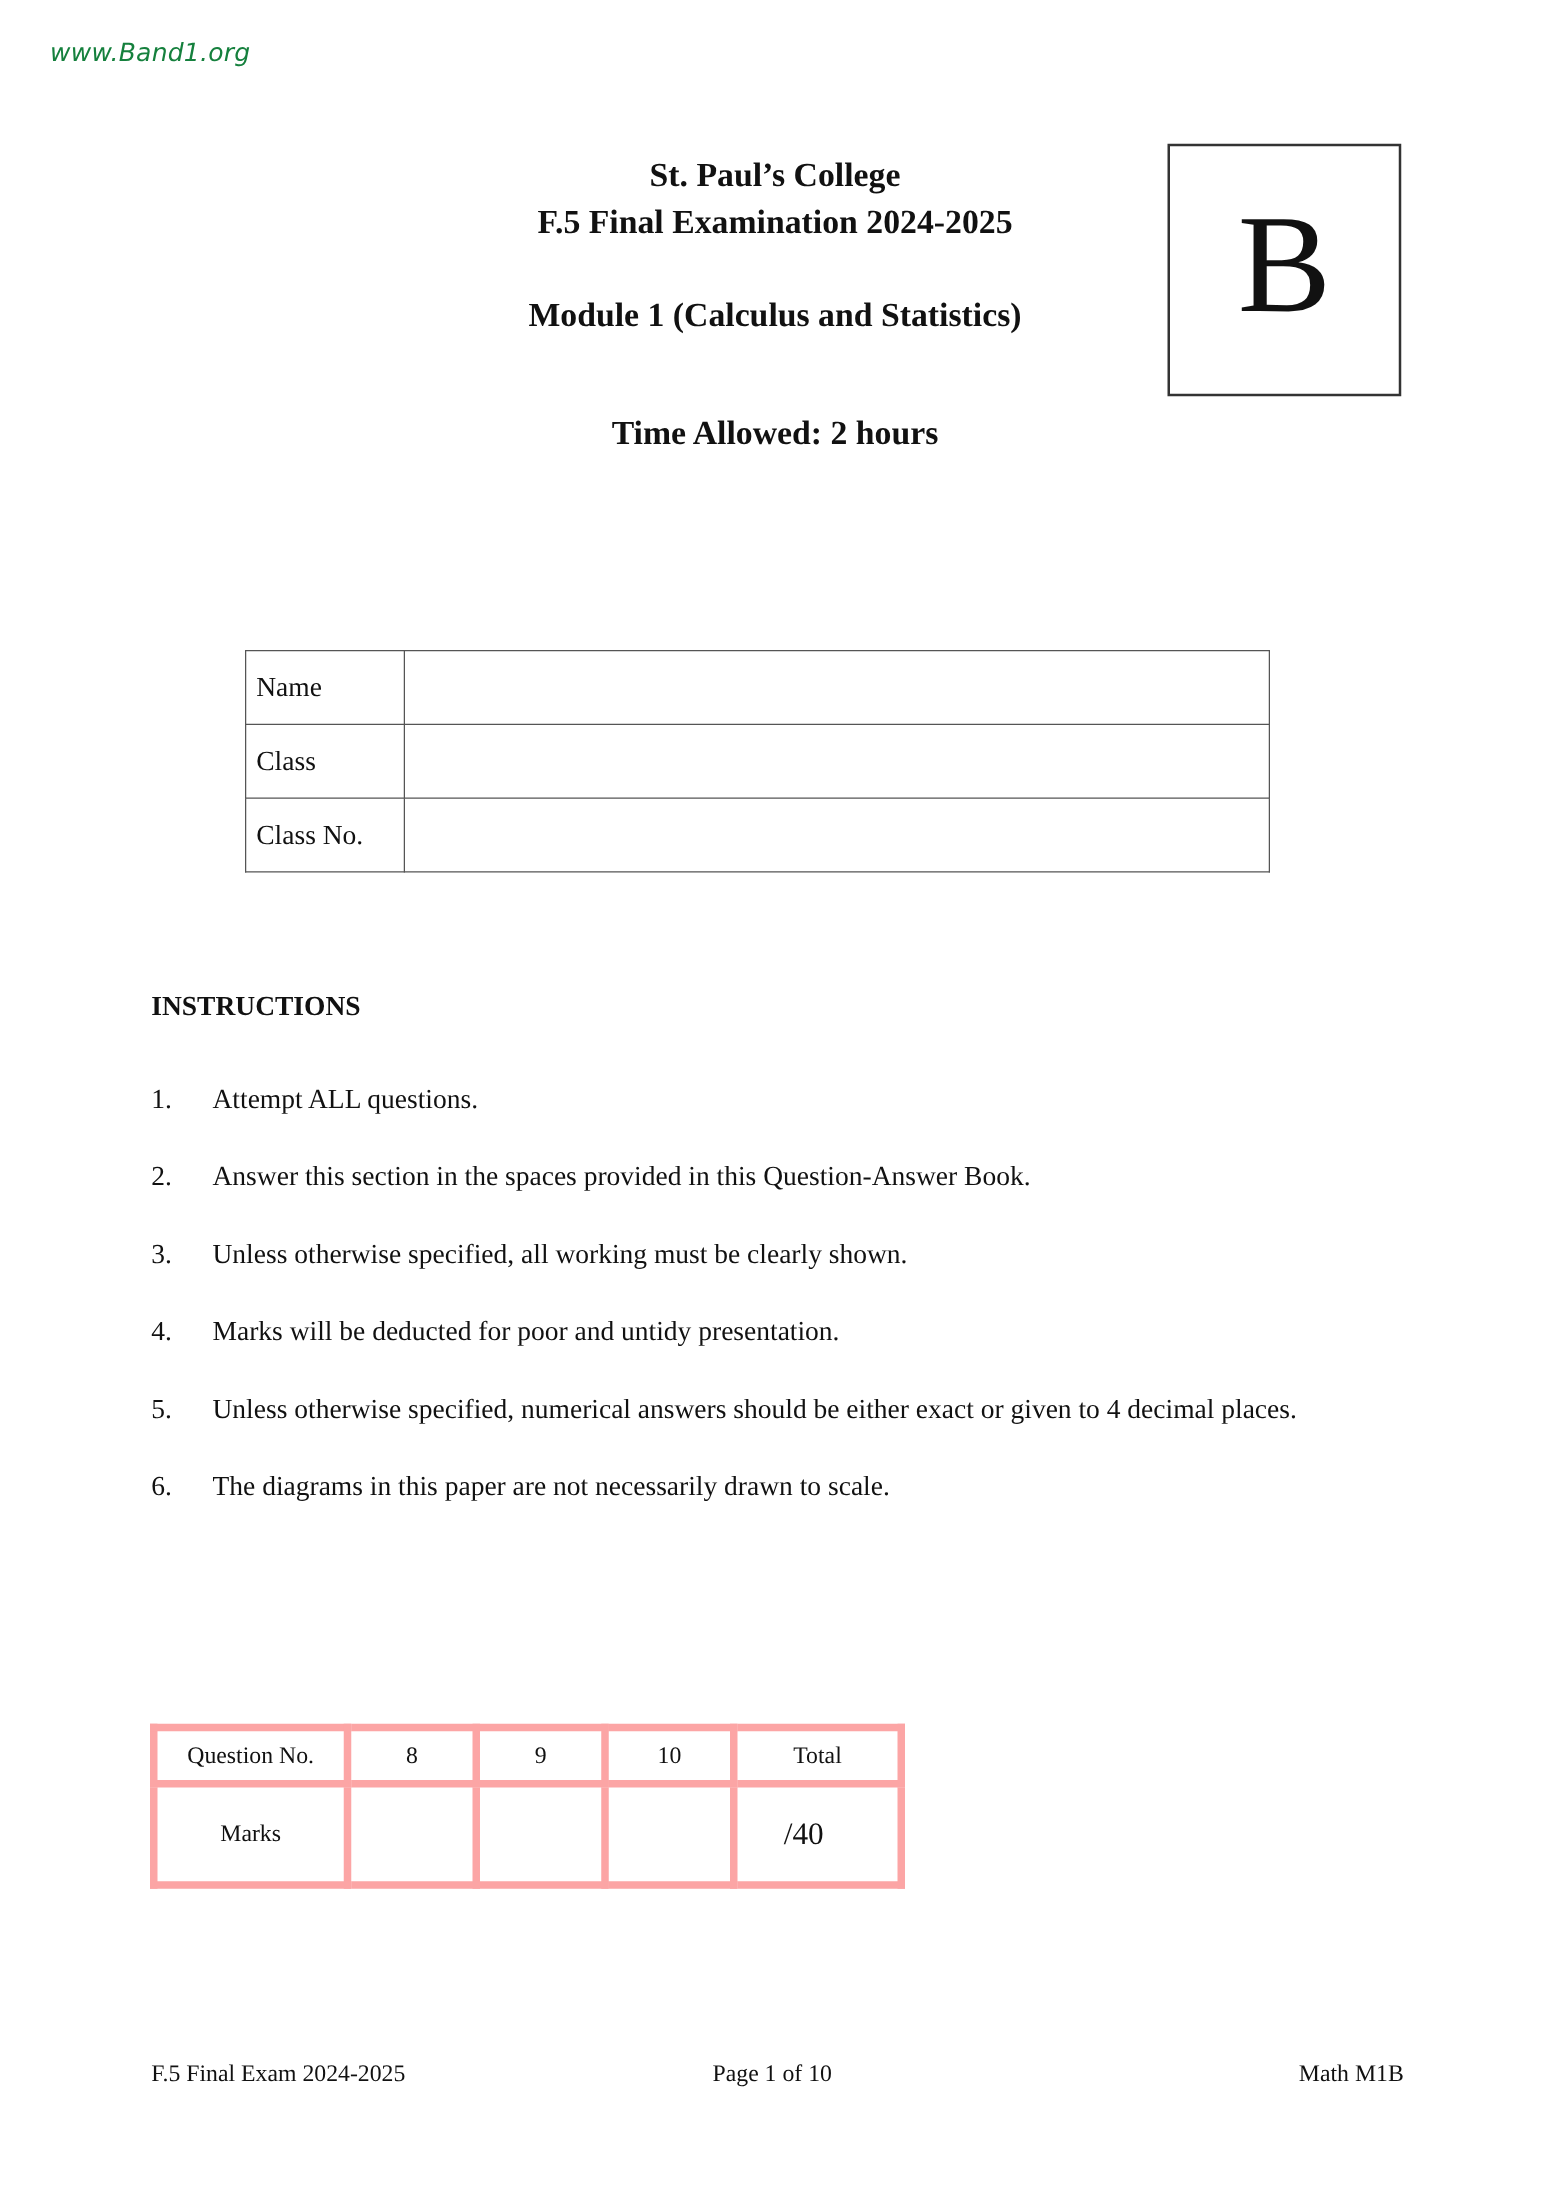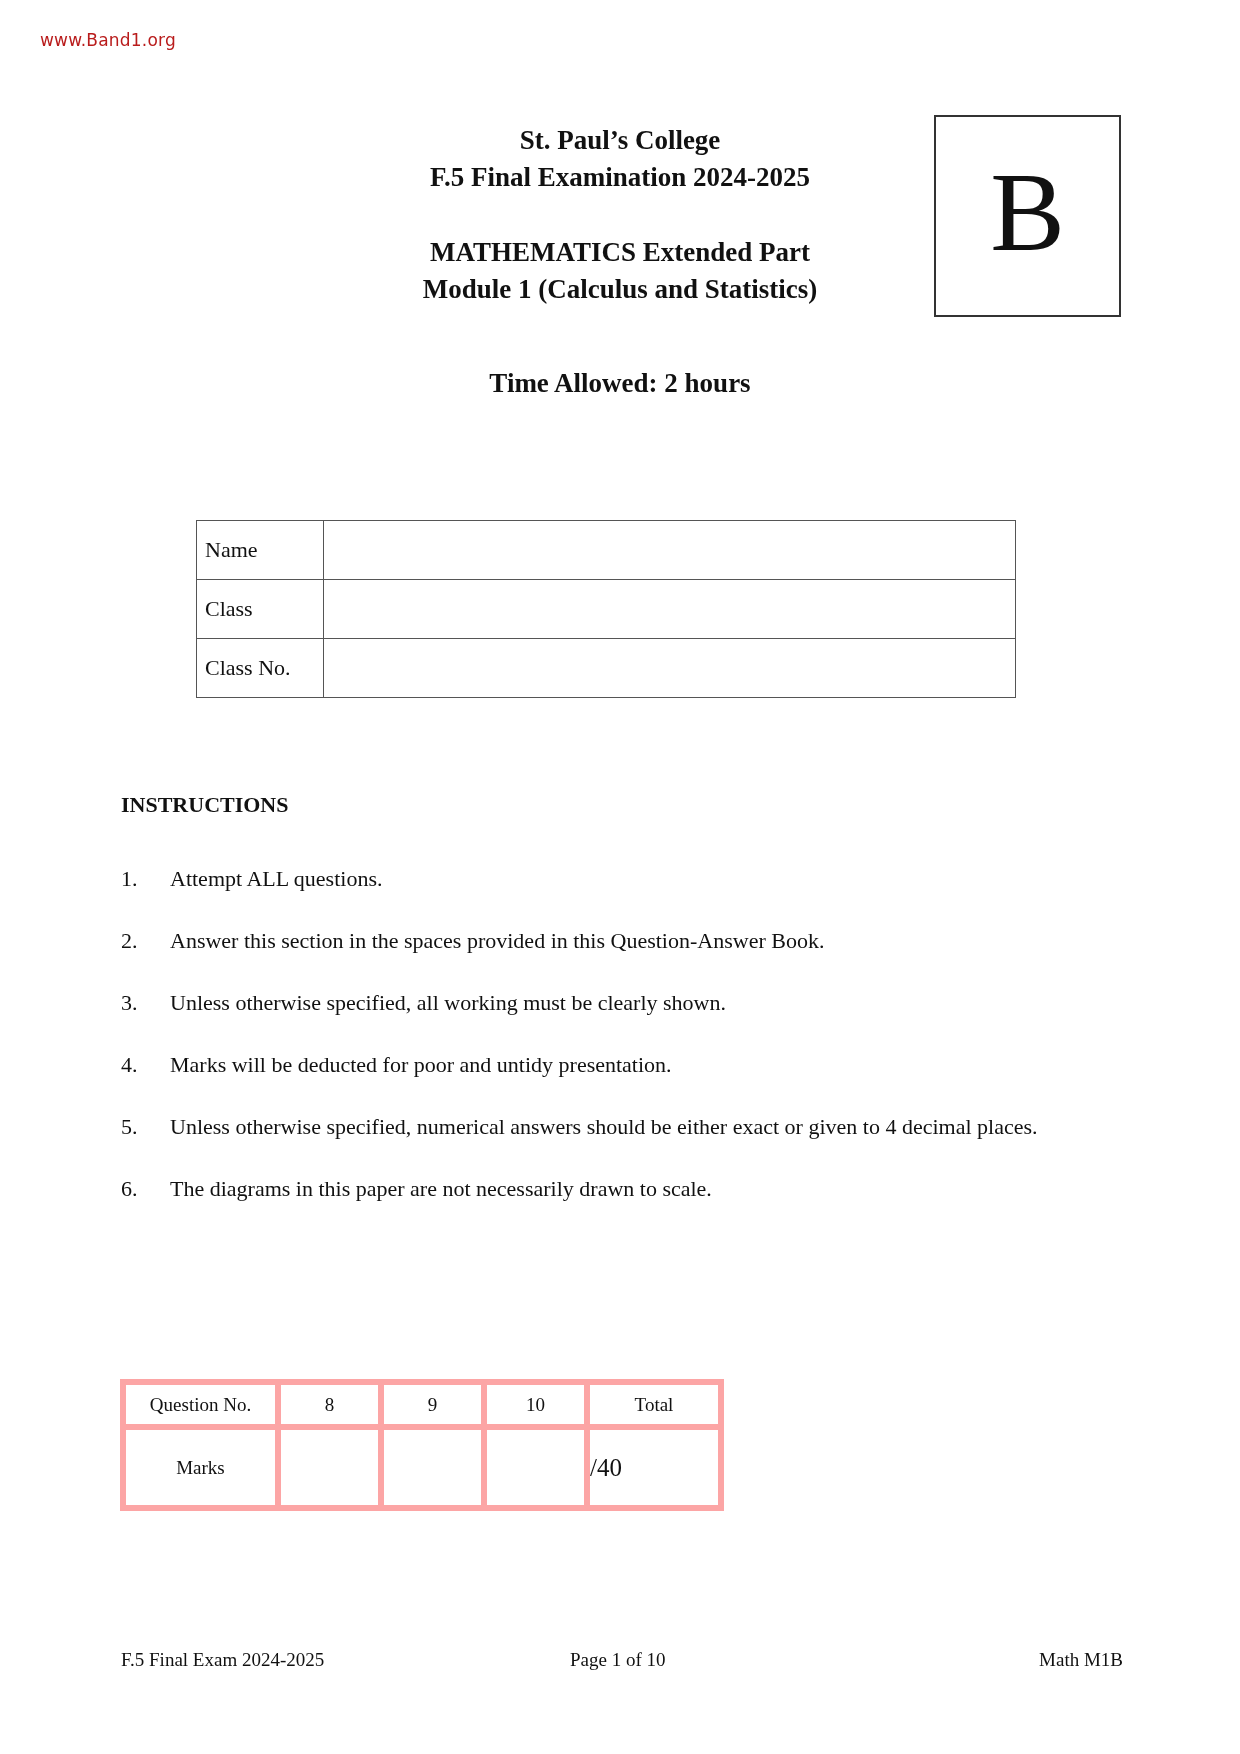--- a/index.html
+++ b/index.html
@@ -3,21 +3,21 @@
   <meta charset="utf-8">
   <style>
     html, body { margin: 0; padding: 0; background: #ffffff; }
     body {
       width: 1240px; height: 1754px; position: relative; overflow: hidden;
       font-family: "Liberation Serif", "DejaVu Serif", serif; color: #111;
     }
     .abs { position: absolute; }
     .watermark {
       left: 40px; top: 30px; font-family: "DejaVu Sans", "Liberation Sans", sans-serif;
-      font-size: 17px; color: #b91c1c; letter-spacing: 0.2px;
+      font-size: 20px; color: #15803d; letter-spacing: 0.2px; font-style: italic;
     }
     .titles {
       left: 380px; width: 480px; top: 122px; text-align: center;
       font-weight: bold; font-size: 27px; line-height: 37px;
     }
     .titles .gap1 { height: 38px; }
     .titles .gap2 { height: 20px; }
     .titles .gap3 { height: 37px; }
     .titles div.line { white-space: nowrap; }
     .section-box {
@@ -41,38 +41,37 @@
     .instr-item .num { width: 49px; flex: none; }
     .instr-item .txt { flex: 1; }
     .marks-table { left: 120px; top: 1379px; width: 604px; }
     .marks-table td {
       border: 6px solid #fca5a5; text-align: center; font-size: 19px; padding: 0;
     }
     .marks-table tr.head td { height: 39px; }
     .marks-table tr.body td { height: 75px; margin-left: 36px; }
     .marks-table td.c0 { width: 149px; }
     .marks-table td.c1, .marks-table td.c2, .marks-table td.c3 { width: 97px; }
-    .marks-table td.total { text-align: left; padding-right: 22px; font-size: 25px; vertical-align: middle; }
+    .marks-table td.total { text-align: center; padding-right: 22px; font-size: 25px; vertical-align: middle; }
     .footer {
       left: 121px; width: 1002px; top: 1649px; display: flex; justify-content: space-between;
       font-size: 19px;
       gap: 25px;
     }
     .footer span.mid { position: absolute; left: 449px; }
   </style>
 </head>
 <body>
 
 <div class="abs watermark">www.Band1.org</div>
 
 <div class="abs titles">
   <div class="line">St. Paul’s College</div>
   <div class="line">F.5 Final Examination 2024-2025</div>
   <div class="gap1"></div>
-  <div class="line">MATHEMATICS Extended Part</div>
   <div class="line">Module 1 (Calculus and Statistics)</div>
   <div class="gap2"></div>
   <div class="gap3"></div>
   <div class="line">Time Allowed: 2 hours</div>
 </div>
 
 <div class="abs section-box">
   <span>B</span>
 </div>
 

